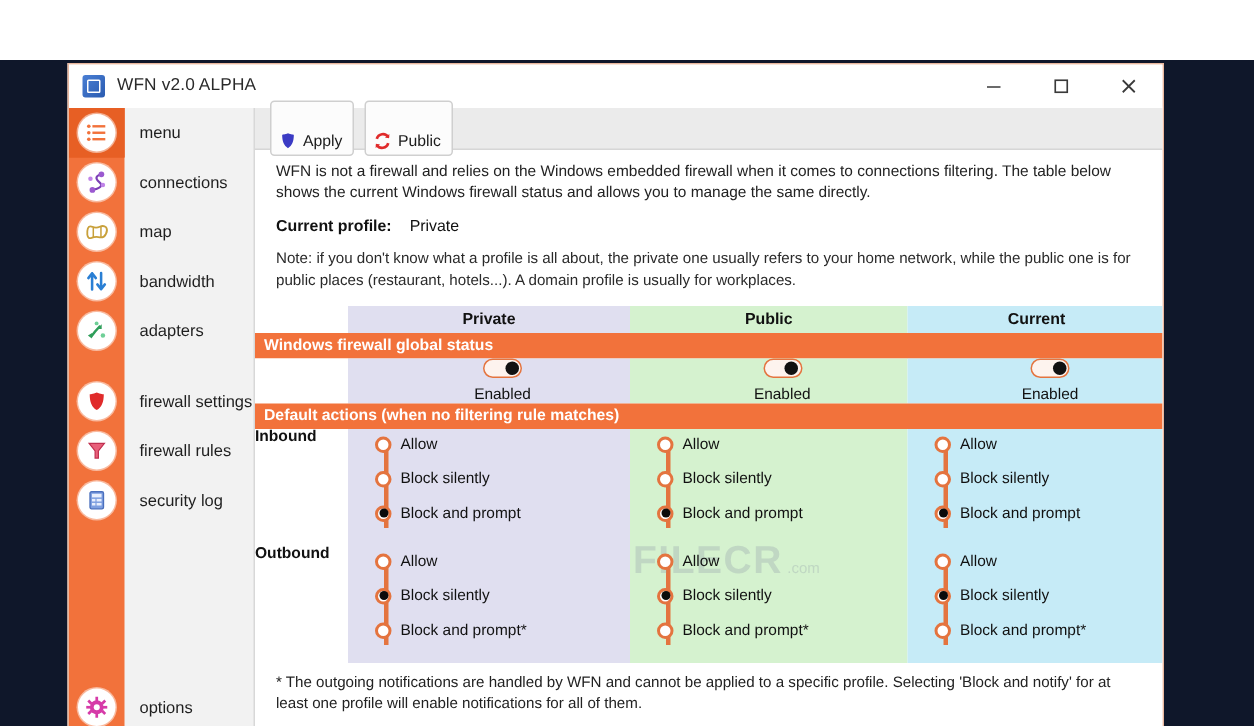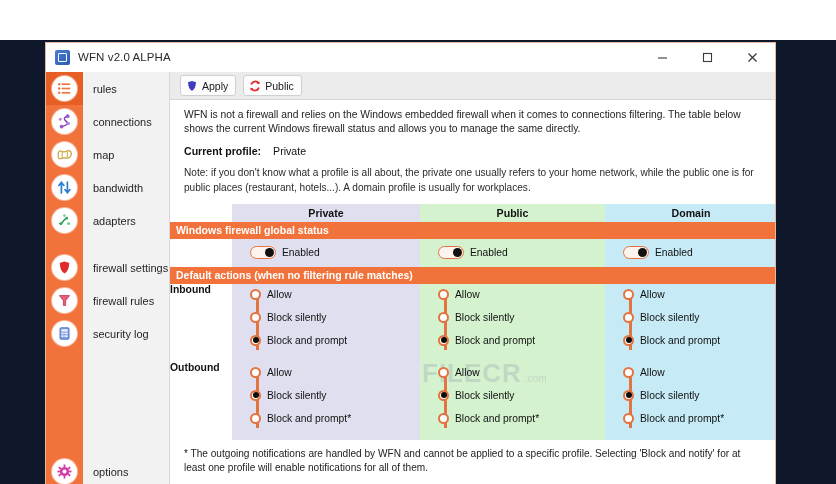--- a/index.html
+++ b/index.html
@@ -160,21 +160,21 @@
     gap: 7px;
   }
   .tbtn {
     height: 19px;
     background: #fcfcfc;
     border: 1px solid #cfcfcf;
     border-radius: 3px;
     display: flex;
     align-items: center;
     gap: 4px;
-    padding: 0 7px 0 5px;
+    padding: 16px 7px 0 5px;
     font-size: 10.5px;
     color: #1a1a1a;
     cursor: default;
     text-align: center;
   }
   .tbtn svg { display:block; }
 
   #content {
     flex: 1;
     overflow: hidden;
@@ -233,21 +233,21 @@
     background: #f2723b;
     color: #ffffff;
     font-weight: bold;
     font-size: 10.5px;
     height: 17px;
     padding: 0 0 0 6px;
   }
 
   .togrow td { height: 28px; padding: 0; vertical-align: middle; }
   .togcell { padding-left: 18px !important; }
-  .toggle-wrap { display: flex; align-items: center; gap: 6px; }
+  .toggle-wrap { display: flex; align-items: center; gap: 6px; flex-direction: column; }
   .toggle {
     width: 26px; height: 13px;
     border-radius: 7px;
     background: #fdf3ee;
     border: 1.5px solid #e4743f;
     position: relative;
     box-sizing: border-box;
     flex: none;
   }
   .toggle .knob {
@@ -379,21 +379,21 @@
                 <svg width="15" height="15" viewBox="0 0 15 15">
                   <circle cx="2.2" cy="3.2" r="1.2" fill="#f2723b"></circle>
                   <rect x="4.6" y="2.4" width="8.6" height="1.6" fill="#f2723b"></rect>
                   <circle cx="2.2" cy="7.5" r="1.2" fill="#f2723b"></circle>
                   <rect x="4.6" y="6.7" width="8.6" height="1.6" fill="#f2723b"></rect>
                   <circle cx="2.2" cy="11.8" r="1.2" fill="#f2723b"></circle>
                   <rect x="4.6" y="11" width="8.6" height="1.6" fill="#f2723b"></rect>
                 </svg>
               </div>
             </div>
-            <div class="side-label">rules</div>
+            <div class="side-label">menu</div>
           </div>
 
           <div class="side-item">
             <div class="side-ico-wrap">
               <div class="side-ico">
                 <svg width="15" height="15" viewBox="0 0 15 15">
                   <path d="M10 2.4 Q5 4 9.2 7.4 Q13 10.5 5.5 12.4" stroke="#7b3fb5" stroke-width="1.4" fill="none"></path>
                   <circle cx="10.6" cy="2.2" r="1.9" fill="#9b59d0"></circle>
                   <circle cx="4.6" cy="12.6" r="1.9" fill="#9b59d0"></circle>
                   <circle cx="3.3" cy="5.2" r="1.5" fill="#c084e8"></circle>
@@ -561,21 +561,21 @@
                 <col class="c1">
                 <col class="c2">
                 <col class="c3">
               </colgroup>
 
             <tbody>
                 <tr class="hdr">
               <td class="col-blank"></td>
               <td class="col-private">Private</td>
               <td class="col-public">Public</td>
-              <td class="col-domain">Domain</td>
+              <td class="col-domain">Current</td>
             </tr>
 
             <tr class="bandrow">
               <td colspan="4">Windows firewall global status</td>
             </tr>
 
             <tr class="togrow">
               <td class="col-blank"></td>
               <td class="col-private togcell">
                 <div class="toggle-wrap">

